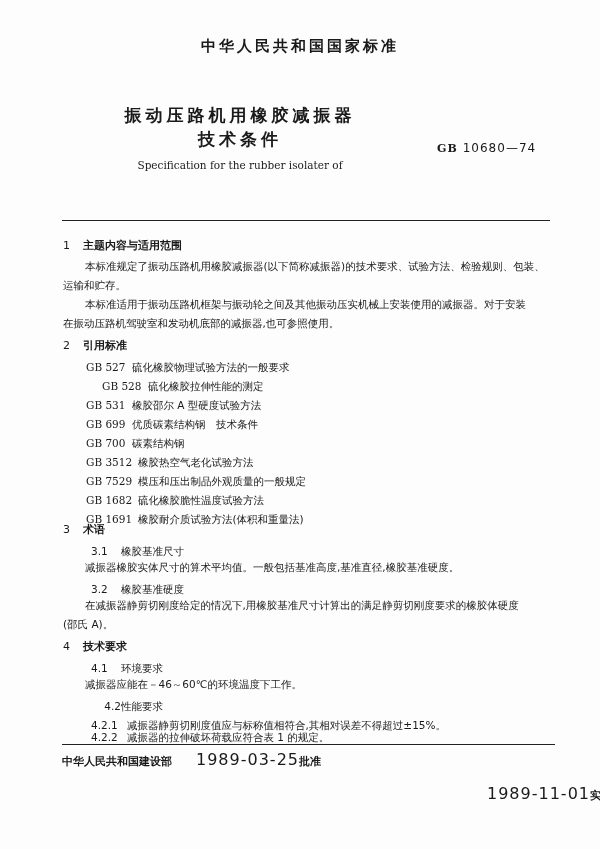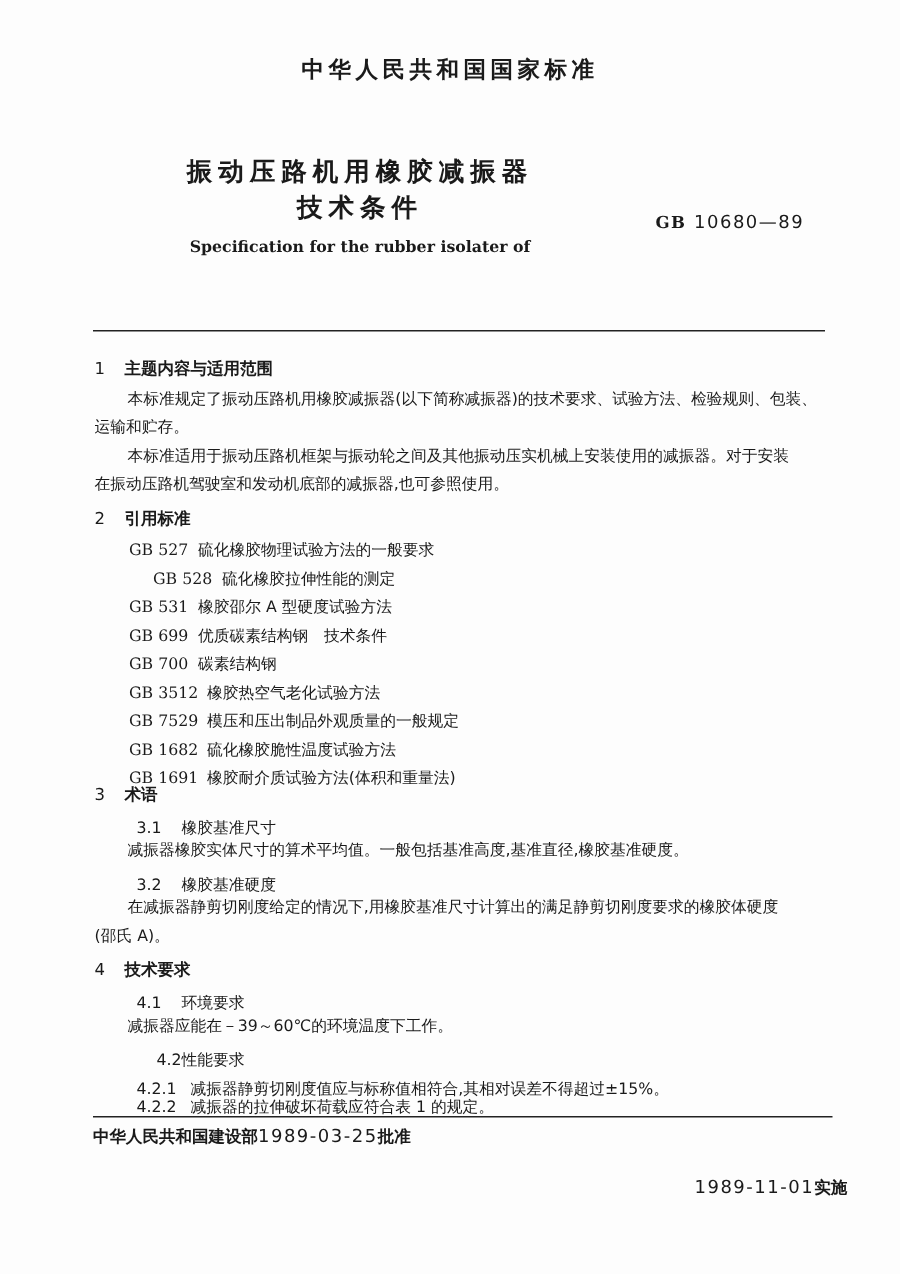--- a/index.html
+++ b/index.html
@@ -3,52 +3,52 @@
   <meta charset="utf-8">
   <style>
     html, body { margin: 0; padding: 0; }
     body {
       width: 600px; height: 849px; background: #fdfdfd; position: relative; overflow: hidden;
       font-family: "DejaVu Sans", sans-serif; color: #1a1a1a;
     }
     .abs { position: absolute; white-space: nowrap; }
     .std-title { left: 0; width: 600px; top: 37px; text-align: center; font-size: 15px; font-weight: bold; letter-spacing: 3px; }
     .main-title { left: 0; width: 480px; top: 103px; text-align: center; font-size: 17px; font-weight: bold; letter-spacing: 4px; line-height: 24px; }
-    .en-title { left: 0; width: 480px; top: 157px; text-align: center; font-family: "DejaVu Serif", serif; font-size: 10.5px; font-weight: bold; line-height: 17px; }
+    .en-title { left: 0; width: 480px; top: 157px; text-align: center; font-family: "DejaVu Serif", serif; font-size: 10.5px; font-weight: normal; line-height: 17px; }
     .std-code { left: 437px; top: 141px; font-size: 12px; letter-spacing: 1px; }
     .std-code b { font-family: "DejaVu Serif", serif; font-size: 11px; margin-right: 5px; }
     .rule { position: absolute; height: 0; border-top: 1.6px solid #222; }
     .h1 { font-size: 11px; font-weight: bold; }
     .h1 .num { font-weight: normal; display: inline-block; width: 20px; }
     .p { font-size: 10.5px; line-height: 20px; }
     .ref-code { display: inline-block; width: 46px; font-family: "DejaVu Serif", serif; font-size: 10.5px; }
     .ref-code.w { width: 52px; }
     .sub { font-size: 10.5px; }
     .sub .num { display: inline-block; width: 30px; margin-left: 28px; }
     .footer { font-size: 11px; font-weight: bold; }
-    .footer .date { font-weight: normal; letter-spacing: 1px; font-size: 12px; }
+    .footer .date { font-weight: normal; letter-spacing: 1px; font-size: 16px; margin-left: 24px; }
   </style>
 </head>
 <body>
 
 <div>
 
   <div class="abs std-title">中华人民共和国国家标准</div>
 
   <div class="abs main-title">
     <div>振动压路机用橡胶减振器</div>
     <div>技术条件</div>
   </div>
 
   <div class="abs en-title">
     <div>Specification for the rubber isolater of</div>
   </div>
 
   <div class="abs std-code">
-    <b>GB</b><span>10680—89</span>
+    <b>GB</b><span>10680—74</span>
   </div>
 
   <div class="rule" style="left:62px; width:488px; top:220px;"></div>
 
   <div class="abs h1" style="left:63px; top:238px;">
     <span class="num">1</span><span>主题内容与适用范围</span>
   </div>
   <div class="abs p" style="left:85px; top:256px;">本标准规定了振动压路机用橡胶减振器(以下简称减振器)的技术要求、试验方法、检验规则、包装、</div>
   <div class="abs p" style="left:63px; top:275px;">运输和贮存。</div>
   <div class="abs p" style="left:85px; top:294px;">本标准适用于振动压路机框架与振动轮之间及其他振动压实机械上安装使用的减振器。对于安装</div>
@@ -79,21 +79,21 @@
   </div>
   <div class="abs p" style="left:85px; top:595px;">在减振器静剪切刚度给定的情况下,用橡胶基准尺寸计算出的满足静剪切刚度要求的橡胶体硬度</div>
   <div class="abs p" style="left:63px; top:614px;">(邵氏 A)。</div>
 
   <div class="abs h1" style="left:63px; top:639px;">
     <span class="num">4</span><span>技术要求</span>
   </div>
   <div class="abs sub" style="left:63px; top:662px;">
     <span class="num">4.1</span><span>环境要求</span>
   </div>
-  <div class="abs p" style="left:85px; top:674px;">减振器应能在－39～60℃的环境温度下工作。</div>
+  <div class="abs p" style="left:85px; top:674px;">减振器应能在－46～60℃的环境温度下工作。</div>
   <div class="abs sub" style="left:63px; top:700px;text-align:right;">
     <span class="num">4.2</span><span>性能要求</span>
   </div>
   <div class="abs sub" style="left:63px; top:719px;">
     <span class="num" style="width:36px">4.2.1</span><span>减振器静剪切刚度值应与标称值相符合,其相对误差不得超过±15%。</span>
   </div>
   <div class="abs sub" style="left:63px; top:731px;">
     <span class="num" style="width:36px">4.2.2</span><span>减振器的拉伸破坏荷载应符合表 1 的规定。</span>
   </div>
 

